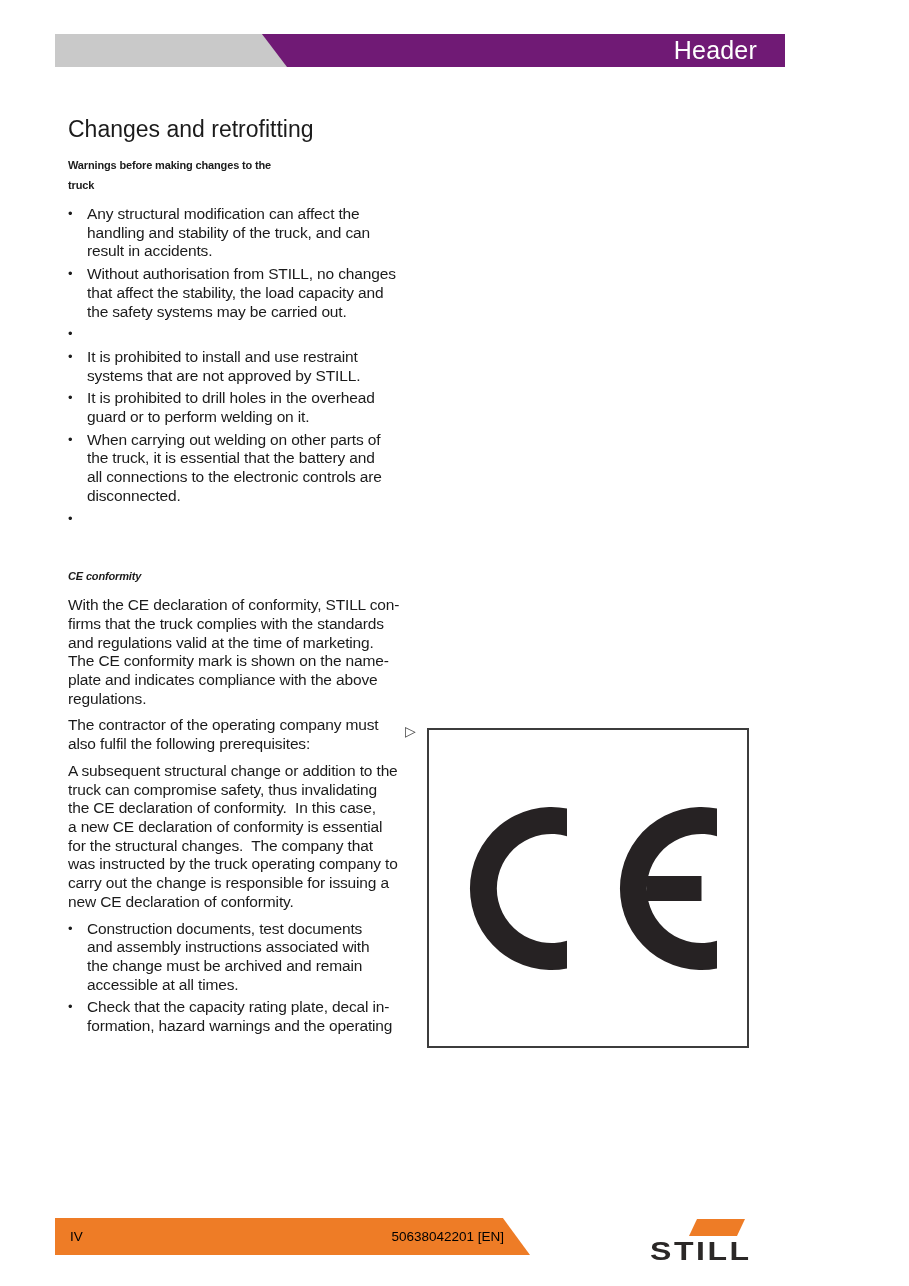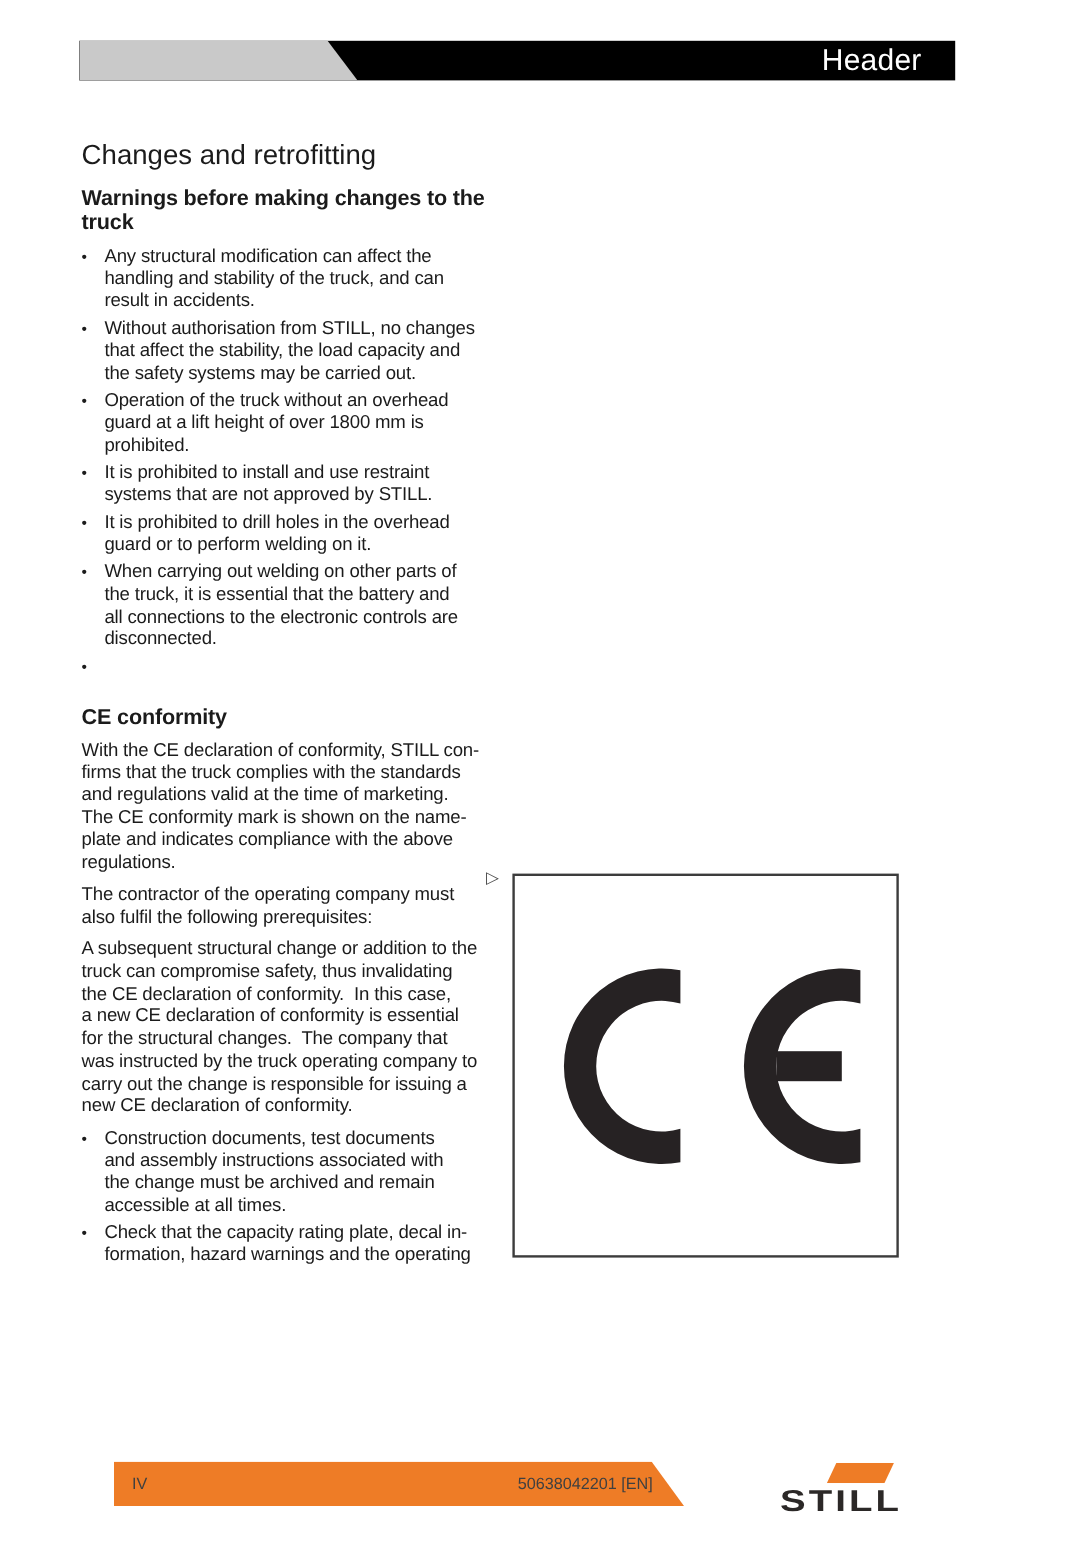--- a/index.html
+++ b/index.html
@@ -9,23 +9,23 @@
     position: relative;
     width: 909px;
     height: 1286px;
     background: #ffffff;
     overflow: hidden;
   }
 
   
   .header-bar {
     position: absolute;
-    left: 66px; top: 34px;
+    left: 55px; top: 34px;
     width: 730px; height: 33px;
-    background: #000000;
+    background: #701a75;
   }
   .header-gray {
     position: absolute;
     left: 0; top: 0;
     width: 232px; height: 33px;
     background: #C9C9C9;
     clip-path: polygon(0 0, 89.2% 0, 100% 100%, 0 100%);
   }
   .header-label {
     position: absolute;
@@ -48,21 +48,21 @@
     letter-spacing: -0.15px;
   }
   .doc-title {
     font-size: 23px;
     line-height: 27px;
     font-weight: 400;
     letter-spacing: 0;
     margin-bottom: 12px;
   }
   .sec-heading {
-    font-size: 18px;
+    font-size: 11px;
     line-height: 20px;
     font-weight: 700;
     white-space: pre;
     margin-bottom: 10px;
   }
   .par {
     white-space: pre;
     margin-bottom: 8px;
   }
   .bullet-list { margin-top: 6px; margin-bottom: 0; }
@@ -71,21 +71,21 @@
     margin-bottom: 4px;
   }
   .bullet .marker {
     width: 19px;
     flex: 0 0 19px;
     font-size: 13px;
     line-height: 18.7px;
   }
   .bullet .bullet-text { white-space: pre; }
   .bullet .lead { font-weight: 700; }
-  .ce-heading-gap { margin-top: 21px; }
+  .ce-heading-gap { margin-top: 38px; font-style: italic; }
 
   
   .figure-marker {
     position: absolute;
     left: 405px; top: 723px;
     font-size: 14px;
     color: #4a4a4a;
   }
   .ce-box {
     position: absolute;
@@ -96,23 +96,22 @@
   }
   .ce-box svg { display: block; width: 100%; height: 100%; }
 
   
   .footer-bar {
     position: absolute;
     left: 55px; top: 1218px;
     width: 475px; height: 37px;
     background: #EE7C26;
     clip-path: polygon(0 0, 94.3% 0, 100% 100%, 0 100%);
-    color: #404040;
+    color: #000000;
     font-size: 13.5px;
-    margin-left: 40px;
   }
   .footer-page-num {
     position: absolute;
     left: 15px; top: 0;
     line-height: 37px;
   }
   .footer-doc-num {
     position: absolute;
     right: 26px; top: 0;
     line-height: 37px;
@@ -165,23 +164,20 @@
 result in accidents.</span></span>
       </div>
       <div class="bullet">
         <span class="marker">•</span>
         <span class="bullet-text"><span>Without authorisation from STILL, no changes
 that affect the stability, the load capacity and
 the safety systems may be carried out.</span></span>
       </div>
       <div class="bullet">
         <span class="marker">•</span>
-        <span class="bullet-text"><span>Operation of the truck without an overhead
-guard at a lift height of over 1800 mm is
-prohibited.</span></span>
       </div>
       <div class="bullet">
         <span class="marker">•</span>
         <span class="bullet-text"><span>It is prohibited to install and use restraint
 systems that are not approved by STILL.</span></span>
       </div>
       <div class="bullet">
         <span class="marker">•</span>
         <span class="bullet-text"><span>It is prohibited to drill holes in the overhead
 guard or to perform welding on it.</span></span>

